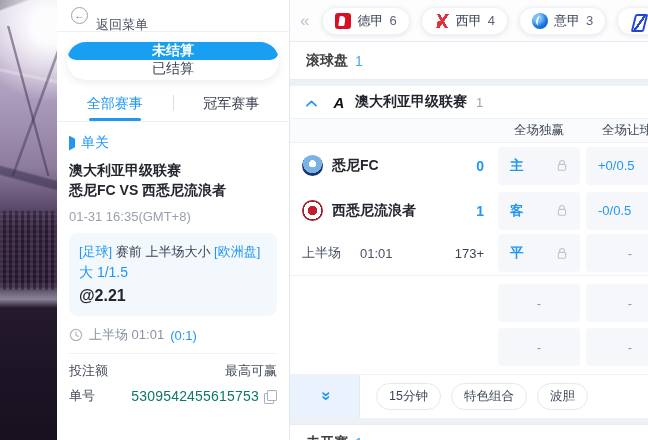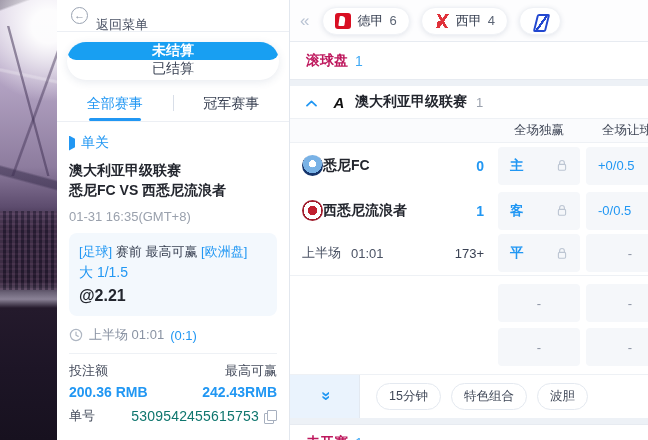--- a/index.html
+++ b/index.html
@@ -103,38 +103,38 @@
   .ic-serieA{ border-radius:50%;
     background:radial-gradient(circle at 35% 30%, #7cc0f7 0 25%, #1d7ae0 55%, #0b49b4 100%); }
   .ic-serieA::after{ content:""; position:absolute; left:4px; top:3px; width:7px; height:10px;
     border-left:2px solid #fff; border-radius:50% 0 0 50%; transform:rotate(14deg);}
   .ic-ligue1{ }
   .ic-ligue1::after{ content:""; position:absolute; left:3px; top:1px; width:9px; height:14px;
     border:2px solid #2247d0; transform:skewX(-14deg); border-radius:2px;
     background:linear-gradient(115deg, transparent 42%, #2247d0 43% 60%, transparent 61%);}
   .section-row{ height:38px; background:#fff; border-bottom:1px solid #e7ebf1;
     display:flex; align-items:center; gap:7px; padding-left:16px; cursor:pointer; flex:0 0 38px;}
-  .section-title{ font-size:14px; font-weight:bold; color:#be185d; }
+  .section-title{ font-size:14px; font-weight:bold; color:#404040; }
   .section-count{ font-size:14px; color:#3fa9f5; }
   .gap{ flex:0 0 6px; background:#edf1f6; width:390px;}
   .league-card{ background:#fff; }
   .lg-header{ height:33px; display:flex; align-items:center; padding-left:10px;
     border-bottom:1px solid #eef1f5;}
   .chev-up{ width:22px; color:#2197f3; cursor:pointer; text-align:center;}
   .aleague-logo{ font-weight:bold; font-size:15px; color:#111; width:18px; text-align:center;
     margin:0 7px 0 8px; font-style:italic;}
   .lg-name{ font-size:14px; font-weight:bold; color:#23262e;}
   .lg-count{ font-size:13px; color:#9aa1ad; margin-left:9px;}
   .colhead{ height:24px; display:flex; align-items:center; background:#fafbfd;
     border-bottom:1px solid #eef1f5; padding:0 12px; }
   .colhead .spacer{ flex:1; }
   .colhead .col{ width:82px; text-align:center; font-size:12.5px; color:#3f4656; }
   .colhead .col + .col{ margin-left:6px; }
   .m-row{ display:flex; align-items:center; padding:0 12px; height:45px; }
-  .m-info{ flex:1; min-width:0; display:flex; align-items:center; padding-right:14px;}
+  .m-info{ flex:1; min-width:0; display:flex; align-items:center; gap:9px; padding-right:14px;}
   .badge{ width:21px; height:21px; border-radius:50%; flex:0 0 21px; position:relative;}
   .badge-sydney{ background:radial-gradient(circle at 50% 42%, #fff 0 22%, #79b2e6 23% 58%, #16356c 59% 100%);}
   .badge-wsw{ background:radial-gradient(circle at 50% 50%, #c01f2f 0 32%, #fff 33% 58%, #a01d2d 59% 100%);}
   .team-name{ font-size:14px; font-weight:bold; color:#23262e; white-space:nowrap;
     overflow:hidden;}
   .m-score{ margin-left:auto; font-size:14px; font-weight:bold; color:#2197f3;}
   .cell{ width:82px; flex:0 0 82px; height:38px; background:#f5f7fa; border-radius:4px;
     display:flex; align-items:center; padding:0 12px; cursor:pointer;}
   .cell + .cell{ margin-left:6px; }
   .pick-label{ font-size:13.5px; font-weight:bold; color:#2197f3; }
@@ -190,21 +190,21 @@
       <span class="bet-type-marker"></span>
       <span class="bet-type-label">单关</span>
     </div>
     <div class="bet-league">澳大利亚甲级联赛</div>
     <div class="bet-matchup">悉尼FC VS 西悉尼流浪者</div>
     <div class="bet-time">01-31 16:35(GMT+8)</div>
 
     <div class="bet-box">
       <div class="bet-market-line">
         <span class="tag-blue">[足球]</span>
-        <span>赛前 最高可赢</span>
+        <span>赛前 上半场大小</span>
         <span class="tag-blue">[欧洲盘]</span>
       </div>
       <div class="bet-selection">大 1/1.5</div>
       <div class="bet-odds">@2.21</div>
     </div>
 
     <div class="live-row">
       <svg width="14" height="14" viewBox="0 0 14 14">
         <circle cx="7" cy="7" r="5.6" fill="none" stroke="#aeb6c2" stroke-width="1.2"></circle>
         <path d="M7 4v3.2l2.2 1.2" fill="none" stroke="#aeb6c2" stroke-width="1.2" stroke-linecap="round"></path>
@@ -212,24 +212,20 @@
       <span>上半场 01:01</span>
       <span class="live-score">(0:1)</span>
     </div>
 
     <div class="bet-divider"></div>
 
     <div class="stake-labels">
       <span>投注额</span>
       <span>最高可赢</span>
     </div>
-    <div class="stake-values">
-      <span>200.36 RMB</span>
-      <span>242.43RMB</span>
-    </div>
 
     <div class="order-row">
       <span>单号</span>
       <span class="order-number">5309542455615753</span>
       <span class="copy-icon"></span>
     </div>
   </div>
 </div>
 
 <div class="right">
@@ -239,20 +235,25 @@
 
     <div class="league-pill">
       <span class="ic16 ic-bund"></span>
       <span class="pl-label">德甲</span>
       <span class="pl-count">6</span>
     </div>
     <div class="league-pill">
       <span class="ic16 ic-laliga"></span>
       <span class="pl-label">西甲</span>
       <span class="pl-count">4</span>
+    </div>
+    <div class="league-pill">
+      <span class="ic16 ic-serieA"></span>
+      <span class="pl-label">意甲</span>
+      <span class="pl-count">3</span>
     </div>
     <div class="league-pill">
       <span class="ic16 ic-ligue1"></span>
 
     </div>
   </div>
 
   <div class="section-row">
     <span class="section-title">滚球盘</span>
     <span class="section-count">1</span>

